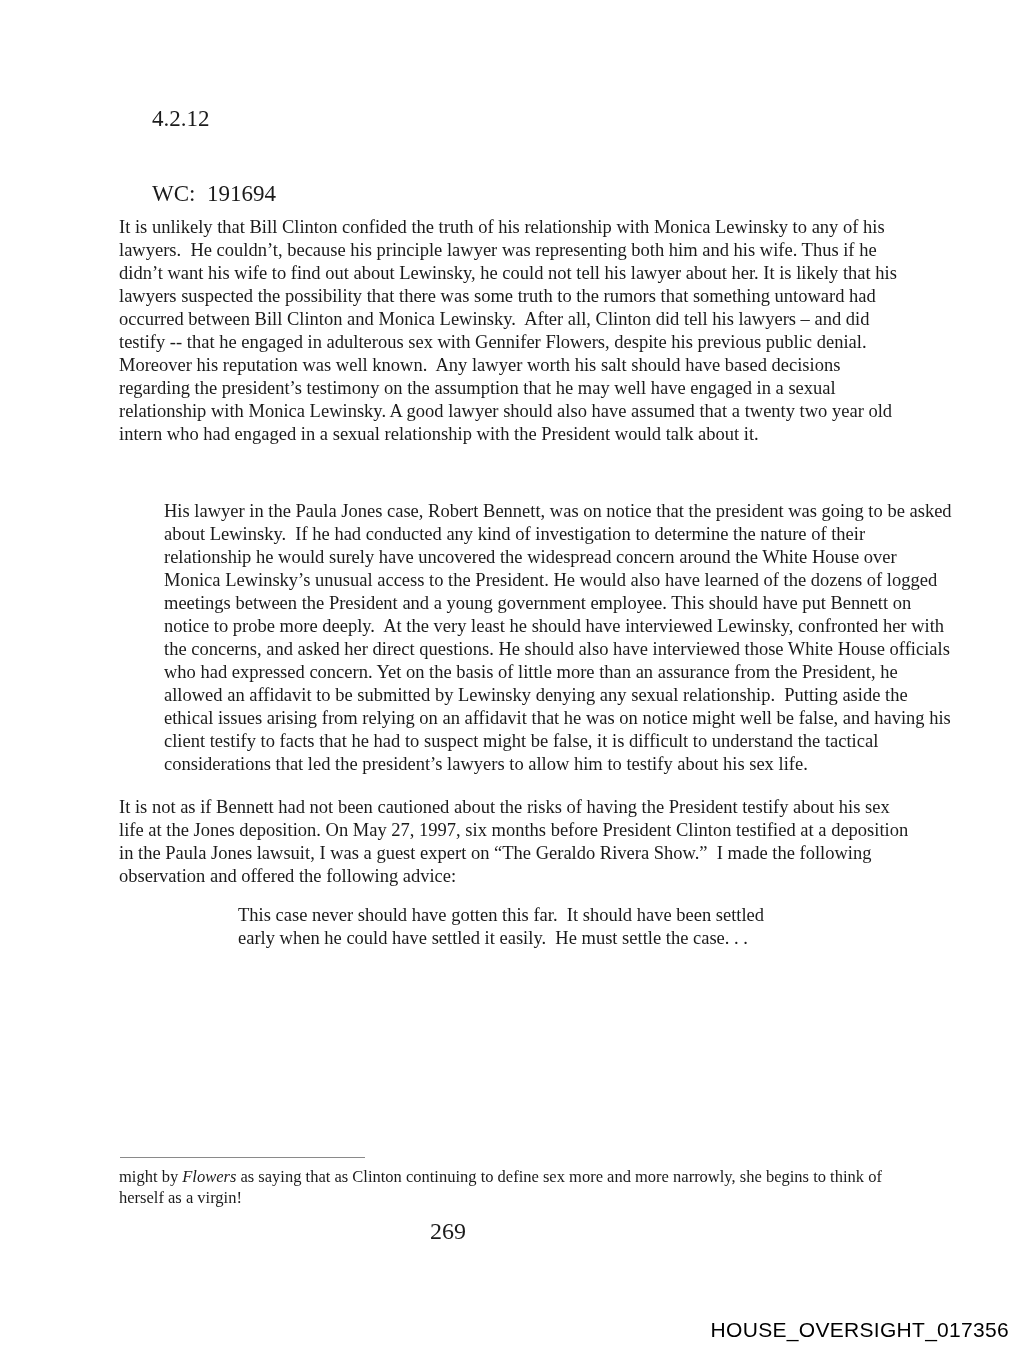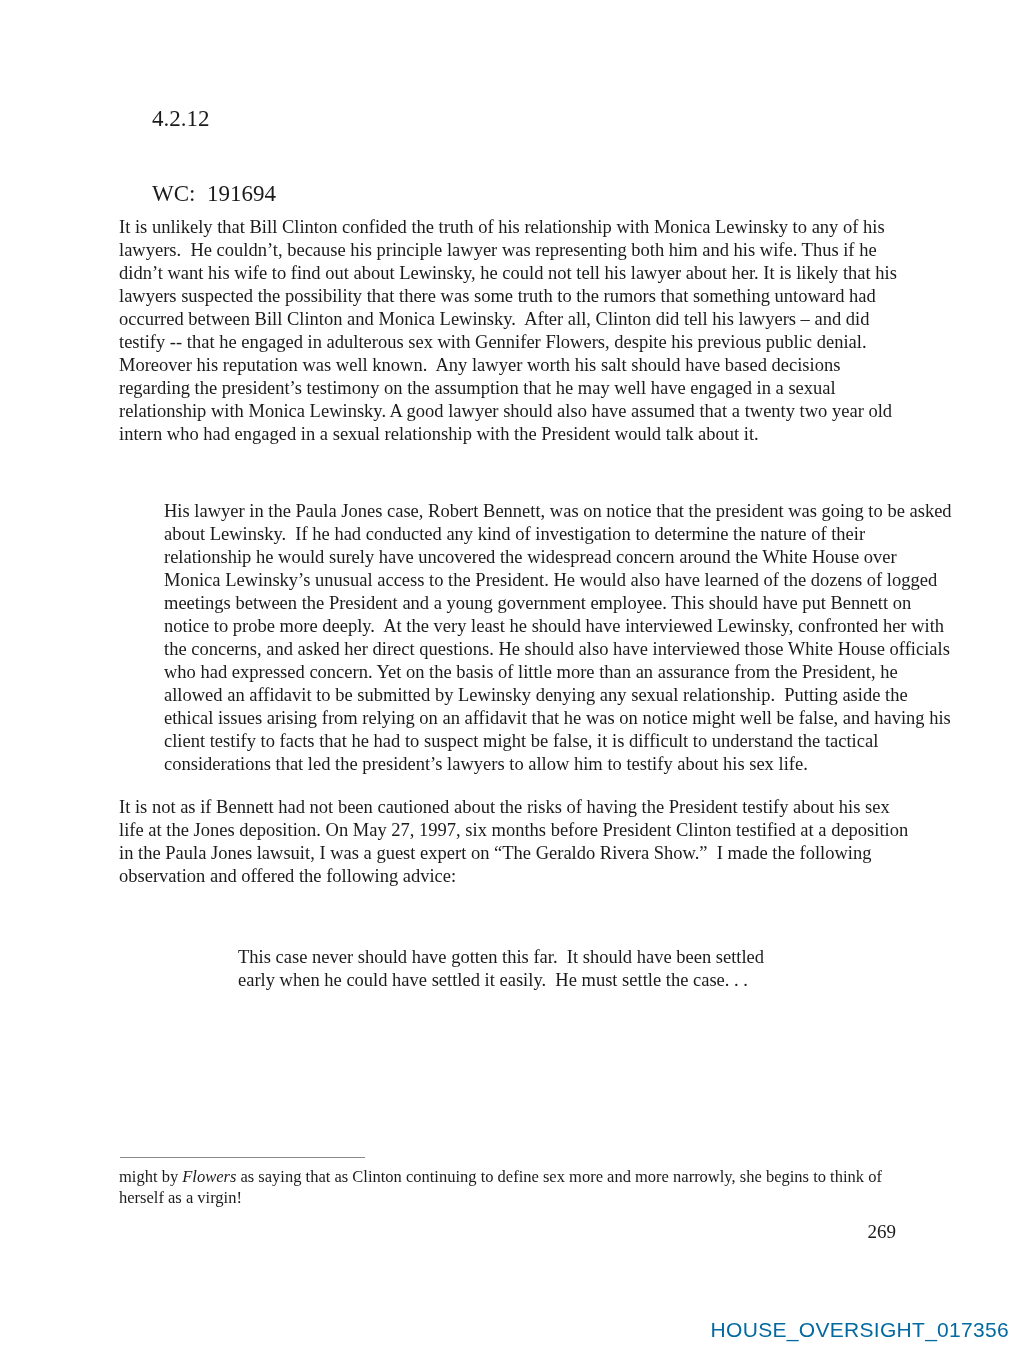--- a/index.html
+++ b/index.html
@@ -39,21 +39,21 @@
   .p3 { top: 500px; margin-left: 45px; }
   .p4 { top: 796px; }
   .block-quote {
     position: absolute;
     left: 238px;
     width: 552px;
     font-size: 18.5px;
     line-height: 23px;
     white-space: pre-wrap;
   }
-  .q1 { top: 946px; }
+  .q1 { top: 904px; }
   .q2 { top: 1031px; }
   .footnote-rule {
     position: absolute;
     left: 120px;
     top: 1157px;
     width: 245px;
     height: 0;
     border-top: 1px solid #8a8a8a;
   }
   .footnote {
@@ -66,32 +66,32 @@
     white-space: pre-wrap;
   }
   .footnote .journal {
     font-style: italic;
   }
   .page-number {
     position: absolute;
     left: 0;
     top: 1220px;
     width: 896px;
-    text-align: right;
-    font-size: 19px;
+    text-align: center;
+    font-size: 24px;
     line-height: 23px;
   }
   .bates-stamp {
     position: absolute;
     right: 15px;
     top: 1318px;
     font-family: "Liberation Sans", "DejaVu Sans", sans-serif;
     font-size: 21px;
     letter-spacing: 0.3px;
-    color: #0369a1;
+    color: #000000;
   }
 </style>
 </head>
 <body>
 
 <div class="page">
 
   <div class="doc-header">
     <div>4.2.12</div>
     <div>WC:  191694</div>

